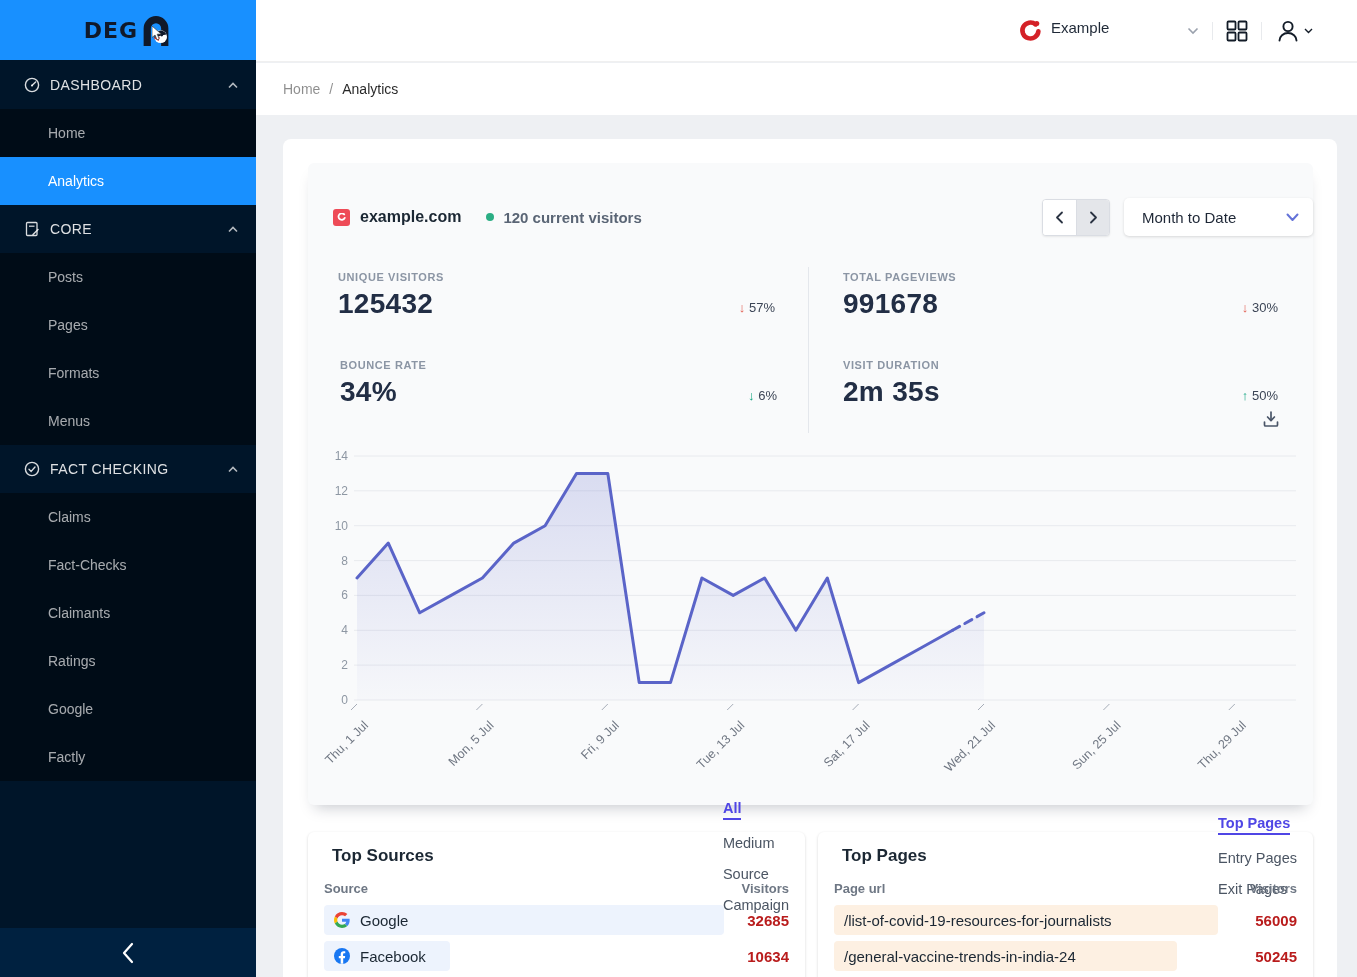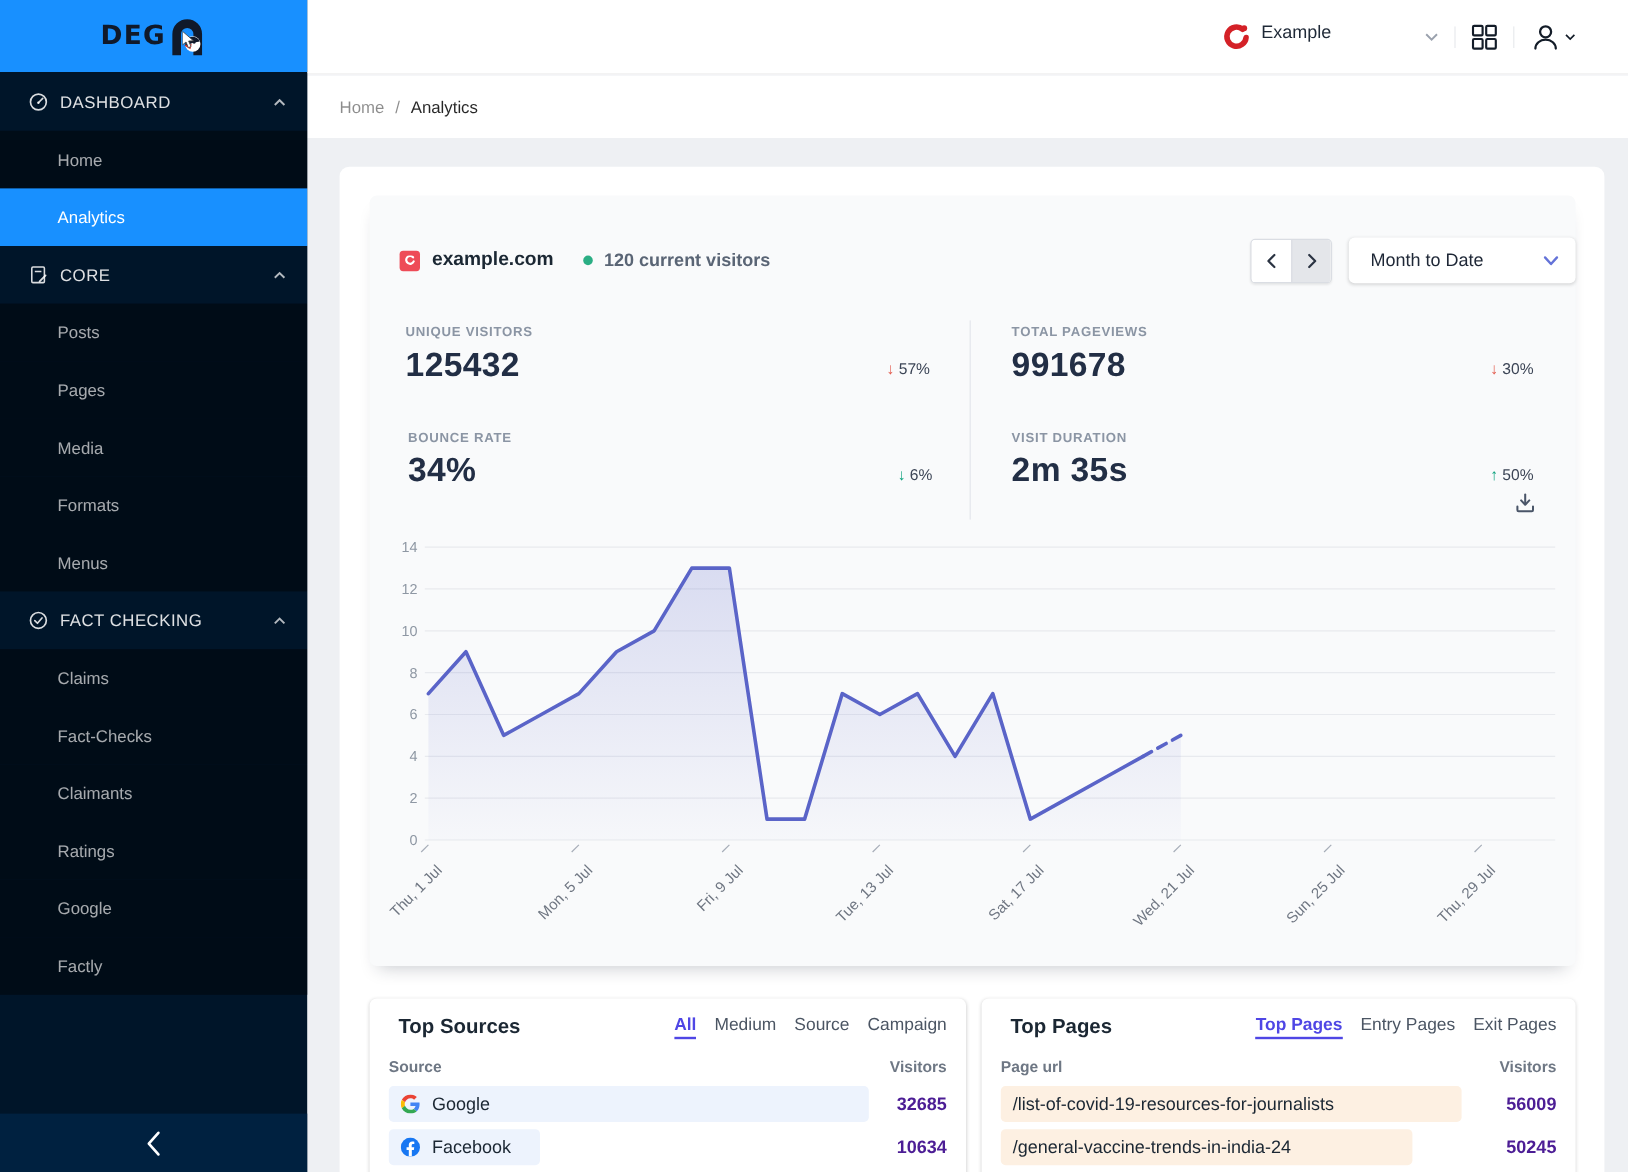--- a/index.html
+++ b/index.html
@@ -72,29 +72,29 @@
 
   #chart-wrap { position:absolute; left:0; top:283px; width:1005px; height:345px; }
 
   
   .bcard { position:absolute; top:693px; height:300px; background:#fff; border-radius:6px;
            box-shadow:0 1px 3px rgba(0,0,0,.16); padding:0 16px; }
   .bcard.left { left:25px; width:497px; }
   .bcard.right { left:535px; width:495px; }
   .card-head { display:flex; align-items:center; justify-content:space-between; height:42px; padding-top:6px; }
   .card-title { font-size:17px; font-weight:800; color:#1b2733; margin-left:8px; }
-  .tabs { display:flex; gap:15px; font-size:14.5px; color:#4b5563; align-items:baseline; }
+  .tabs { display:flex; gap:15px; font-size:14.5px; color:#4b5563; align-items:baseline;flex-direction:column; }
   .tab { cursor:pointer; }
   .tab.active { color:#4f46e5; font-weight:700; border-bottom:2px solid #4f46e5; padding-bottom:2px; }
   .cols { display:flex; justify-content:space-between; font-size:13px; font-weight:700; color:#6e7784; margin:7px 0 9px; }
   .trow { position:relative; height:30px; margin-bottom:6px; display:flex; align-items:center; cursor:pointer; }
   .tbar { position:absolute; left:0; top:0; height:100%; border-radius:4px; }
   .src-bar { background:#edf3fd; } .page-bar { background:#fdf0e2; }
   .tlabel { position:relative; display:flex; align-items:center; gap:10px; margin-left:10px; font-size:15px; color:#1b2733; }
-  .tval { position:absolute; right:0; font-size:15px; font-weight:600; color:#4c1d95; }
+  .tval { position:absolute; right:0; font-size:15px; font-weight:600; color:#b91c1c; }
 </style>
 </head>
 <body>
 
 <div id="sidebar">
   <div class="logo-band">
     <span class="dega-text">DEG</span>
     <svg width="32" height="33" viewBox="0 0 30 32" style="margin-left:2px">
       <path d="M3 31 V14 a12 12 0 0 1 24 0 V31 h-7 V14 a5 5 0 0 0 -10 0 V31 Z" fill="#10192a"></path>
       <circle cx="19.5" cy="22" r="6.2" fill="#ffffff"></circle>
@@ -136,23 +136,20 @@
       <span class="sec-label">CORE</span>
       <svg width="10" height="7" viewBox="0 0 10 7">
         <polyline points="1,5.5 5,1.5 9,5.5" fill="none" stroke="rgba(255,255,255,.7)" stroke-width="1.6"></polyline>
       </svg>
     </div>
     <div class="m-item">
         <span>Posts</span>
       </div>
     <div class="m-item">
         <span>Pages</span>
-      </div>
-    <div class="m-item">
-        <span>Media</span>
       </div>
     <div class="m-item">
         <span>Formats</span>
       </div>
     <div class="m-item">
         <span>Menus</span>
       </div>
 
     <div class="m-sec">
       <svg width="16" height="16" viewBox="0 0 16 16">

